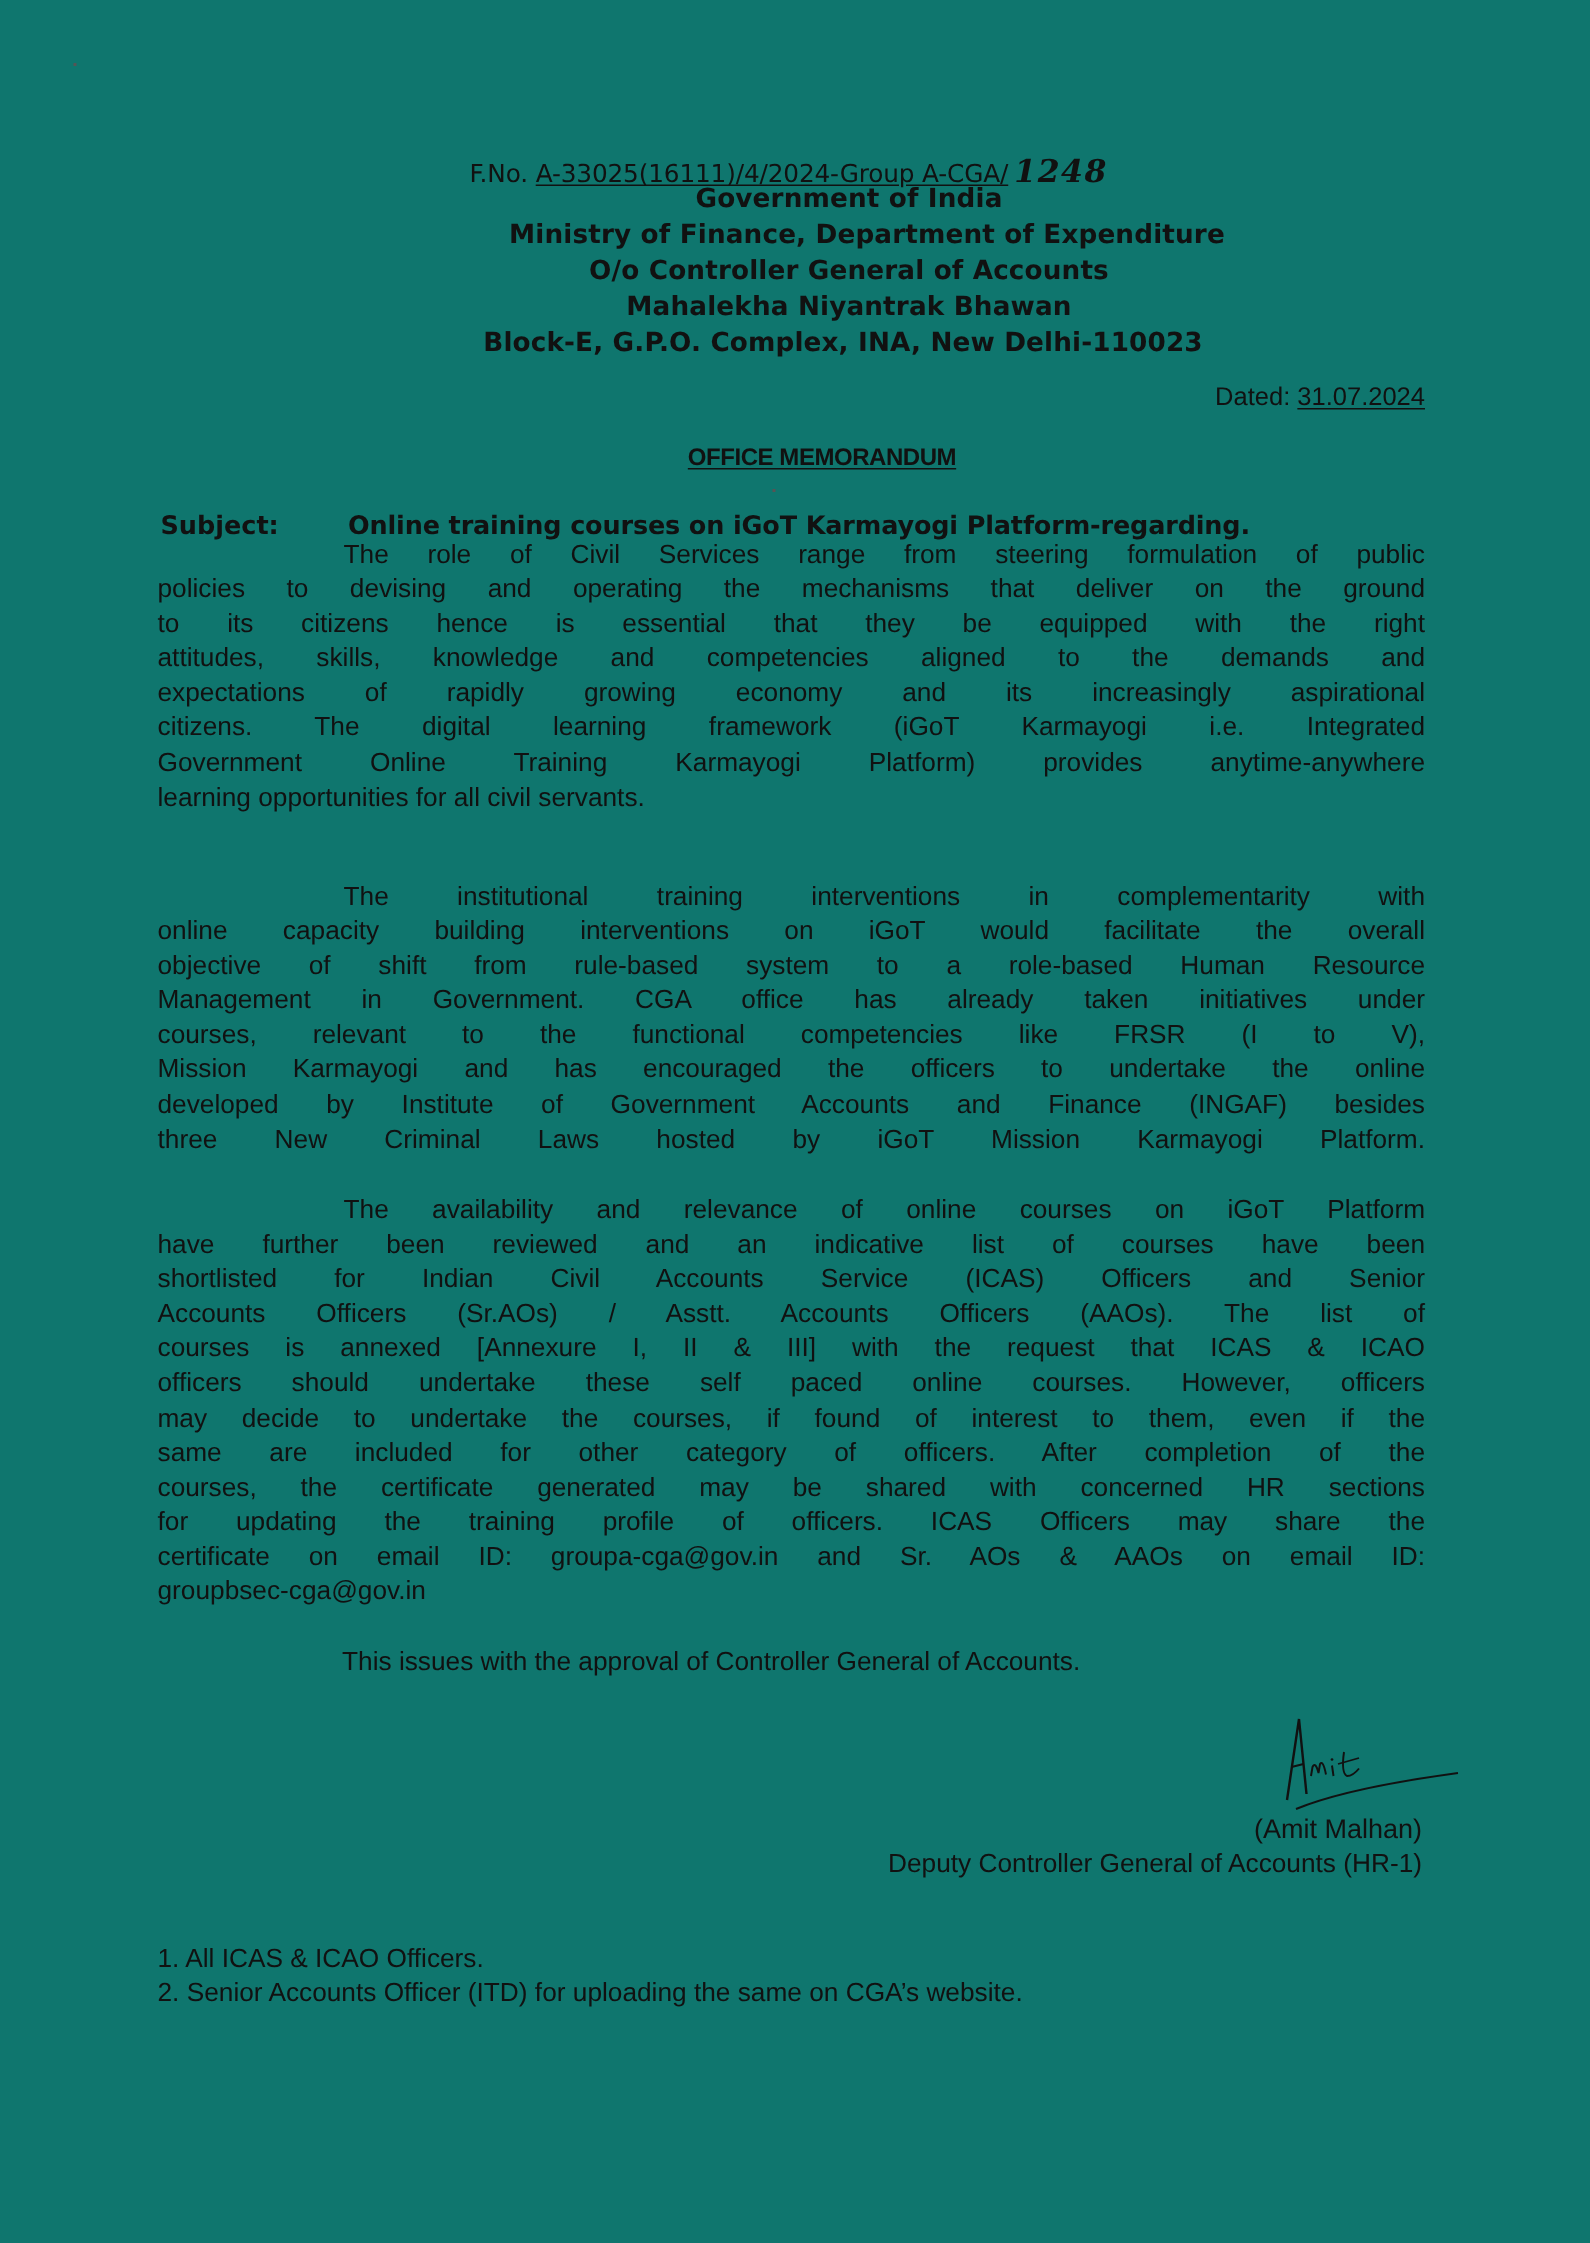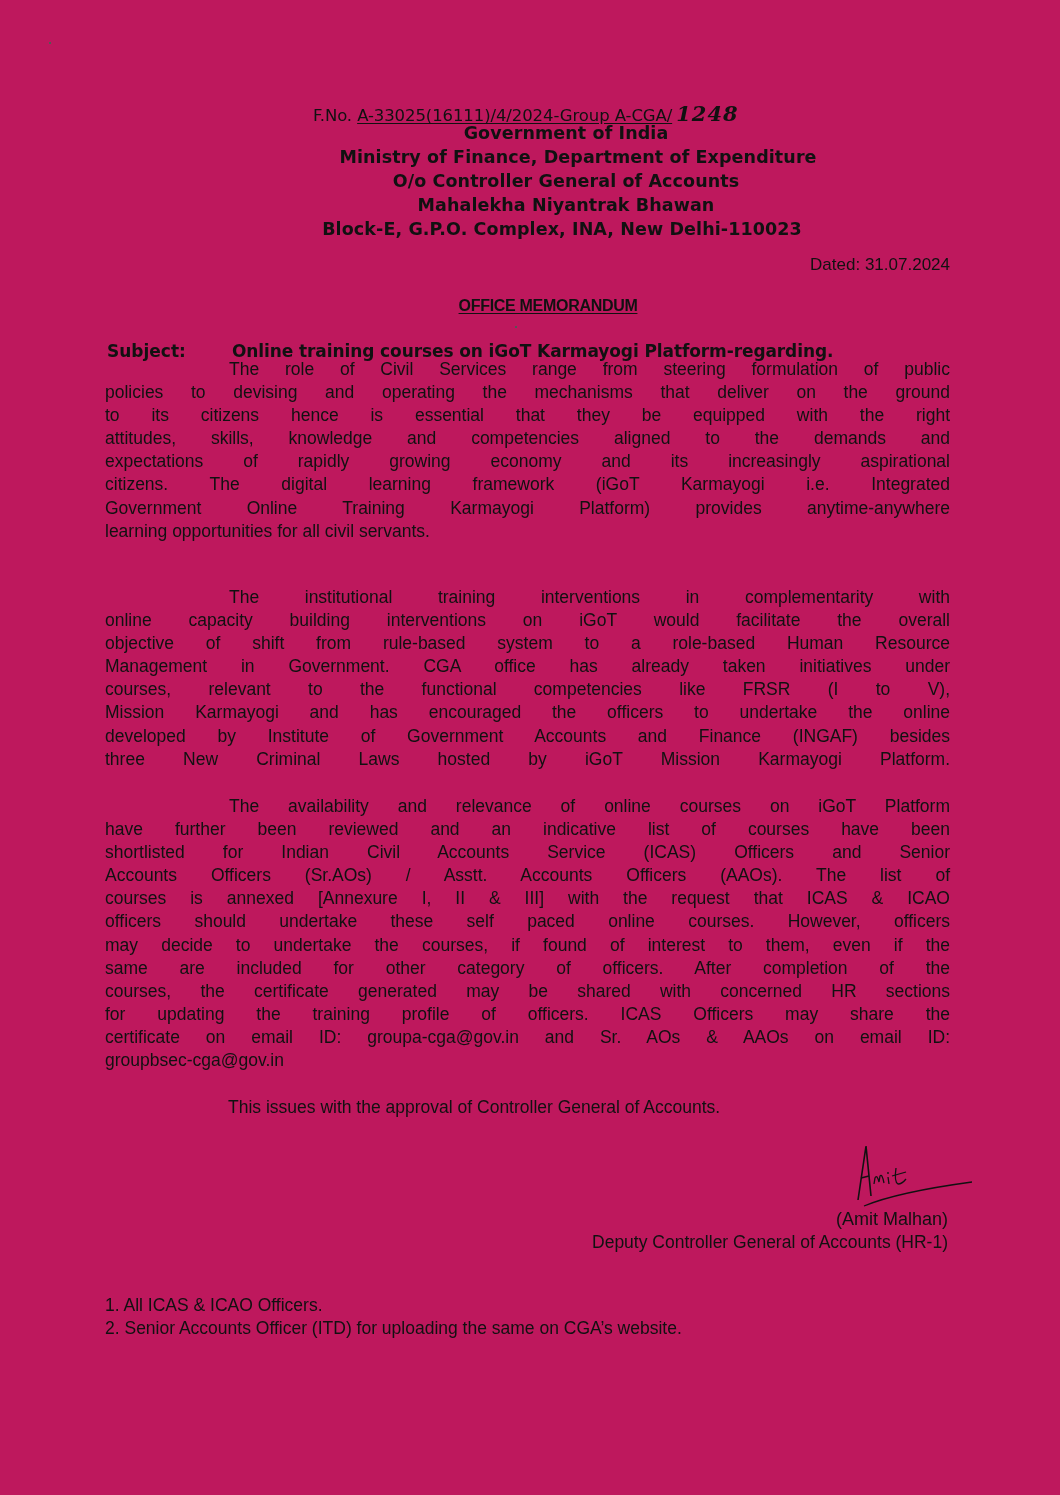--- a/index.html
+++ b/index.html
@@ -1,34 +1,34 @@
 <!DOCTYPE html>
 <html><head>
   <meta charset="utf-8">
   <style>
     html, body { margin: 0; padding: 0; background: #ffffff; }
     body { width: 1060px; height: 1495px; position: relative; overflow: hidden;
       font-family: "DejaVu Sans", sans-serif; color: #111111; }
-    .page { position: absolute; left: 0; top: 0; width: 1060px; height: 1495px; background: #be185d; }
+    .page { position: absolute; left: 0; top: 0; width: 1060px; height: 1495px; background: #0f766e; }
     .abs { position: absolute; white-space: nowrap; }
     .stray-dot { position: absolute; left: 49px; top: 42px; width: 2px; height: 2px; background: #555; }
 
     
     .fileno { left: 313px; top: 101px; font-size: 16.5px; letter-spacing: -0.1px; }
     .fileno .ul { text-decoration: underline; text-underline-offset: 2px; }
     .fileno .hand { font-family: "DejaVu Serif", serif; font-size: 21px; font-weight: bold; letter-spacing: 1px; margin-left: 4px; font-style: italic; }
     .hdr { left: 12px; width: 1060px; text-align: center; font-weight: bold; font-size: 17.5px; letter-spacing: 0.1px; }
     .hdr1 { top: 123px; padding-left: 48px; box-sizing: border-box; }
     .hdr2 { top: 147px; padding-left: 72px; box-sizing: border-box; }
     .hdr3 { top: 171px; padding-left: 48px; box-sizing: border-box; }
     .hdr4 { top: 195px; padding-left: 48px; box-sizing: border-box; }
     .hdr5 { top: 219px; padding-left: 40px; box-sizing: border-box; }
 
     .dated { right: 110px; top: 255px; font-family: "Liberation Sans", sans-serif; font-size: 17px; font-stretch: condensed; }
-    .dated .ul { text-underline-offset: 2px; margin-top: 28px; }
+    .dated .ul { text-decoration: underline; text-underline-offset: 2px; margin-top: 28px; }
 
     .memo-title { left: 0; width: 1060px; top: 297px; text-align: center; padding-left: 36px; box-sizing: border-box;
       font-family: "Liberation Sans", sans-serif; font-weight: bold; font-size: 16px; text-decoration: underline; text-underline-offset: 2px; letter-spacing: -0.3px; }
     .center-dot { position: absolute; left: 515px; top: 326px; width: 2px; height: 2px; background: #555; }
 
     .subject-label { left: 107px; top: 341px; font-weight: bold; font-size: 17px; }
     .subject-text { left: 232px; top: 341px; font-weight: bold; font-size: 17px; letter-spacing: -0.1px; }
 
     
     .para { position: absolute; left: 105px; width: 845px; font-family: "Liberation Sans", sans-serif; font-size: 17.5px; }

